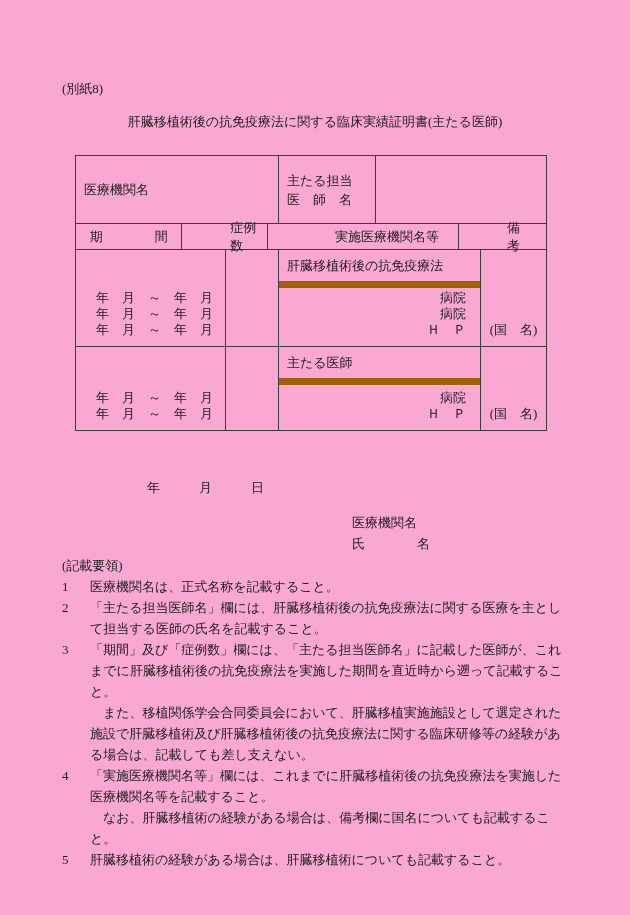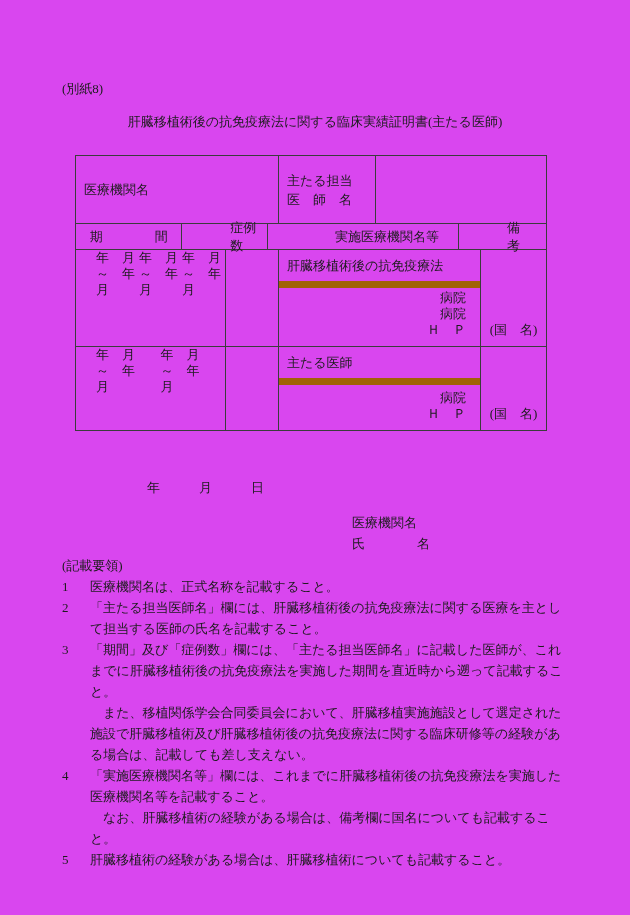--- a/index.html
+++ b/index.html
@@ -1,21 +1,21 @@
 <!DOCTYPE html>
 <html><head>
 <meta charset="utf-8">
 <style>
   * { margin: 0; padding: 0; box-sizing: border-box; }
   html, body { background: #ffffff; }
   .page {
     position: relative;
     width: 630px;
     height: 915px;
-    background: #d946ef;
+    background: #f9a8d4;
     color: #1c1c1c;
     font-family: "Liberation Serif", "DejaVu Serif", serif;
     font-size: 13px;
     overflow: hidden;
   }
 
   .annex { position: absolute; left: 62px; top: 80px; }
   .doc-title { position: absolute; left: 0; top: 113px; width: 100%; text-align: center; }
 
   
@@ -47,21 +47,21 @@
   }
   .w-period { width: 150px; }
   .w-cases  { width: 53px; }
   .w-inst   { width: 202px; }
   .w-remark { flex: 1; }
 
   .row-block1 { height: 97px; }
   .row-block2 { height: 83px; }
 
   .period-cell {
-    width: 150px; display: flex; flex-direction: row;
+    width: 150px; display: flex; flex-direction: column;
     justify-content: flex-end; padding: 0 0 8px 20px; line-height: 16px;
   }
   .cases-cell { width: 53px; }
   .inst-cell { width: 202px; display: flex; flex-direction: column; }
   .inst-heading {
     border-bottom: 7px solid #a16207; padding: 7px 8px 6px 8px;
   }
   .inst-lines {
     flex: 1; display: flex; flex-direction: column; justify-content: flex-end;
     align-items: flex-end; padding: 0 14px 8px 0; line-height: 16px;

